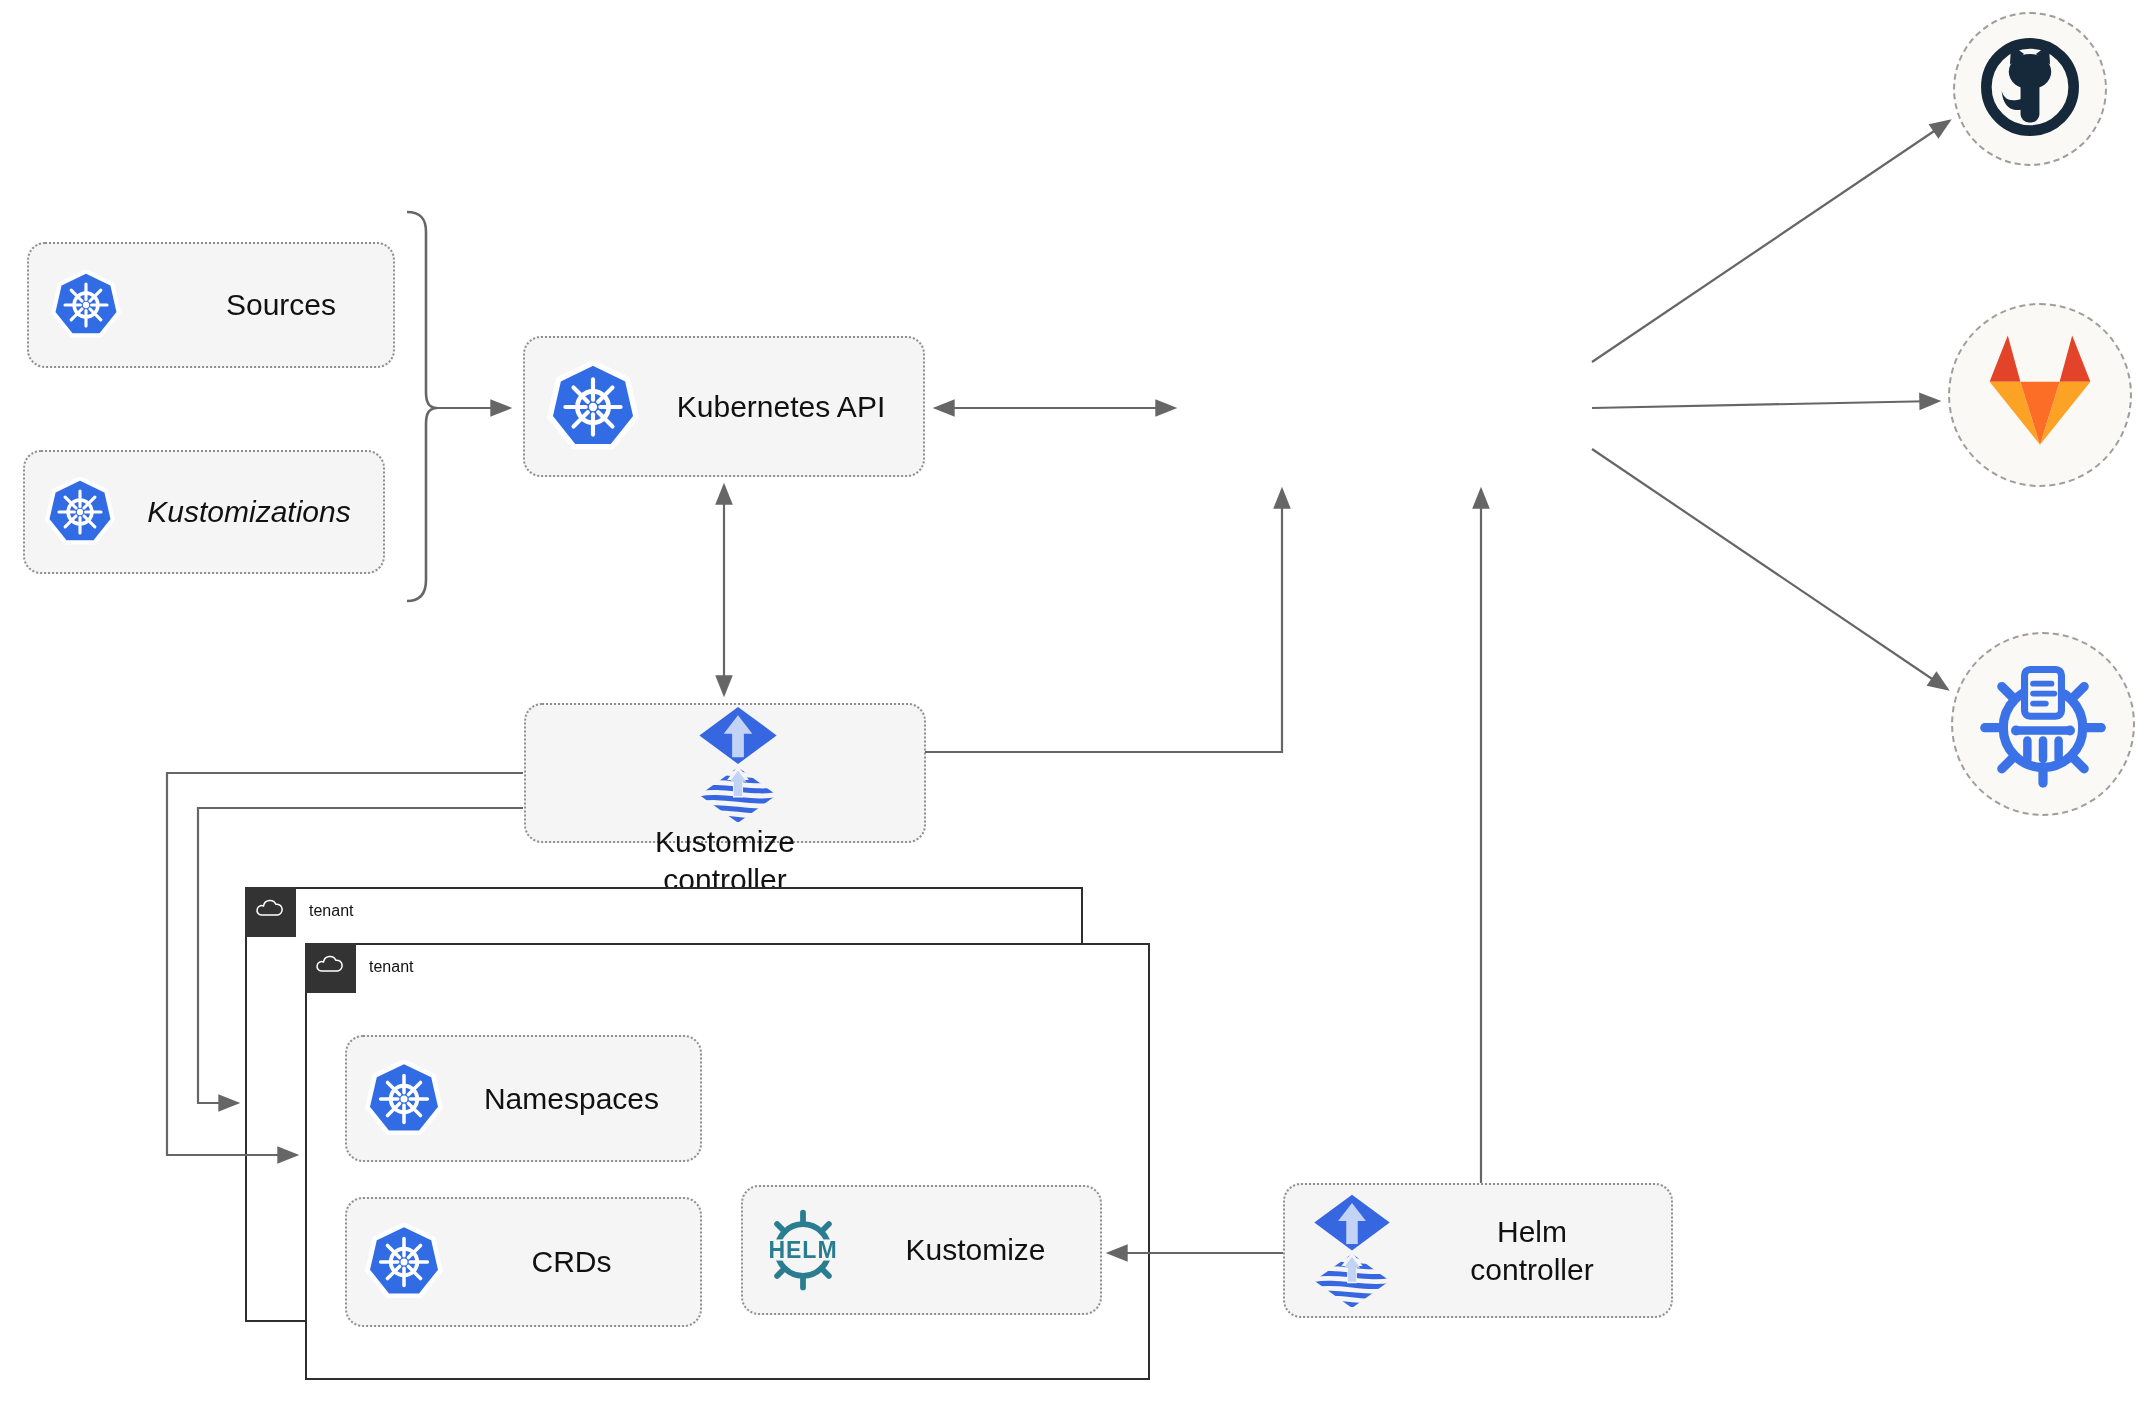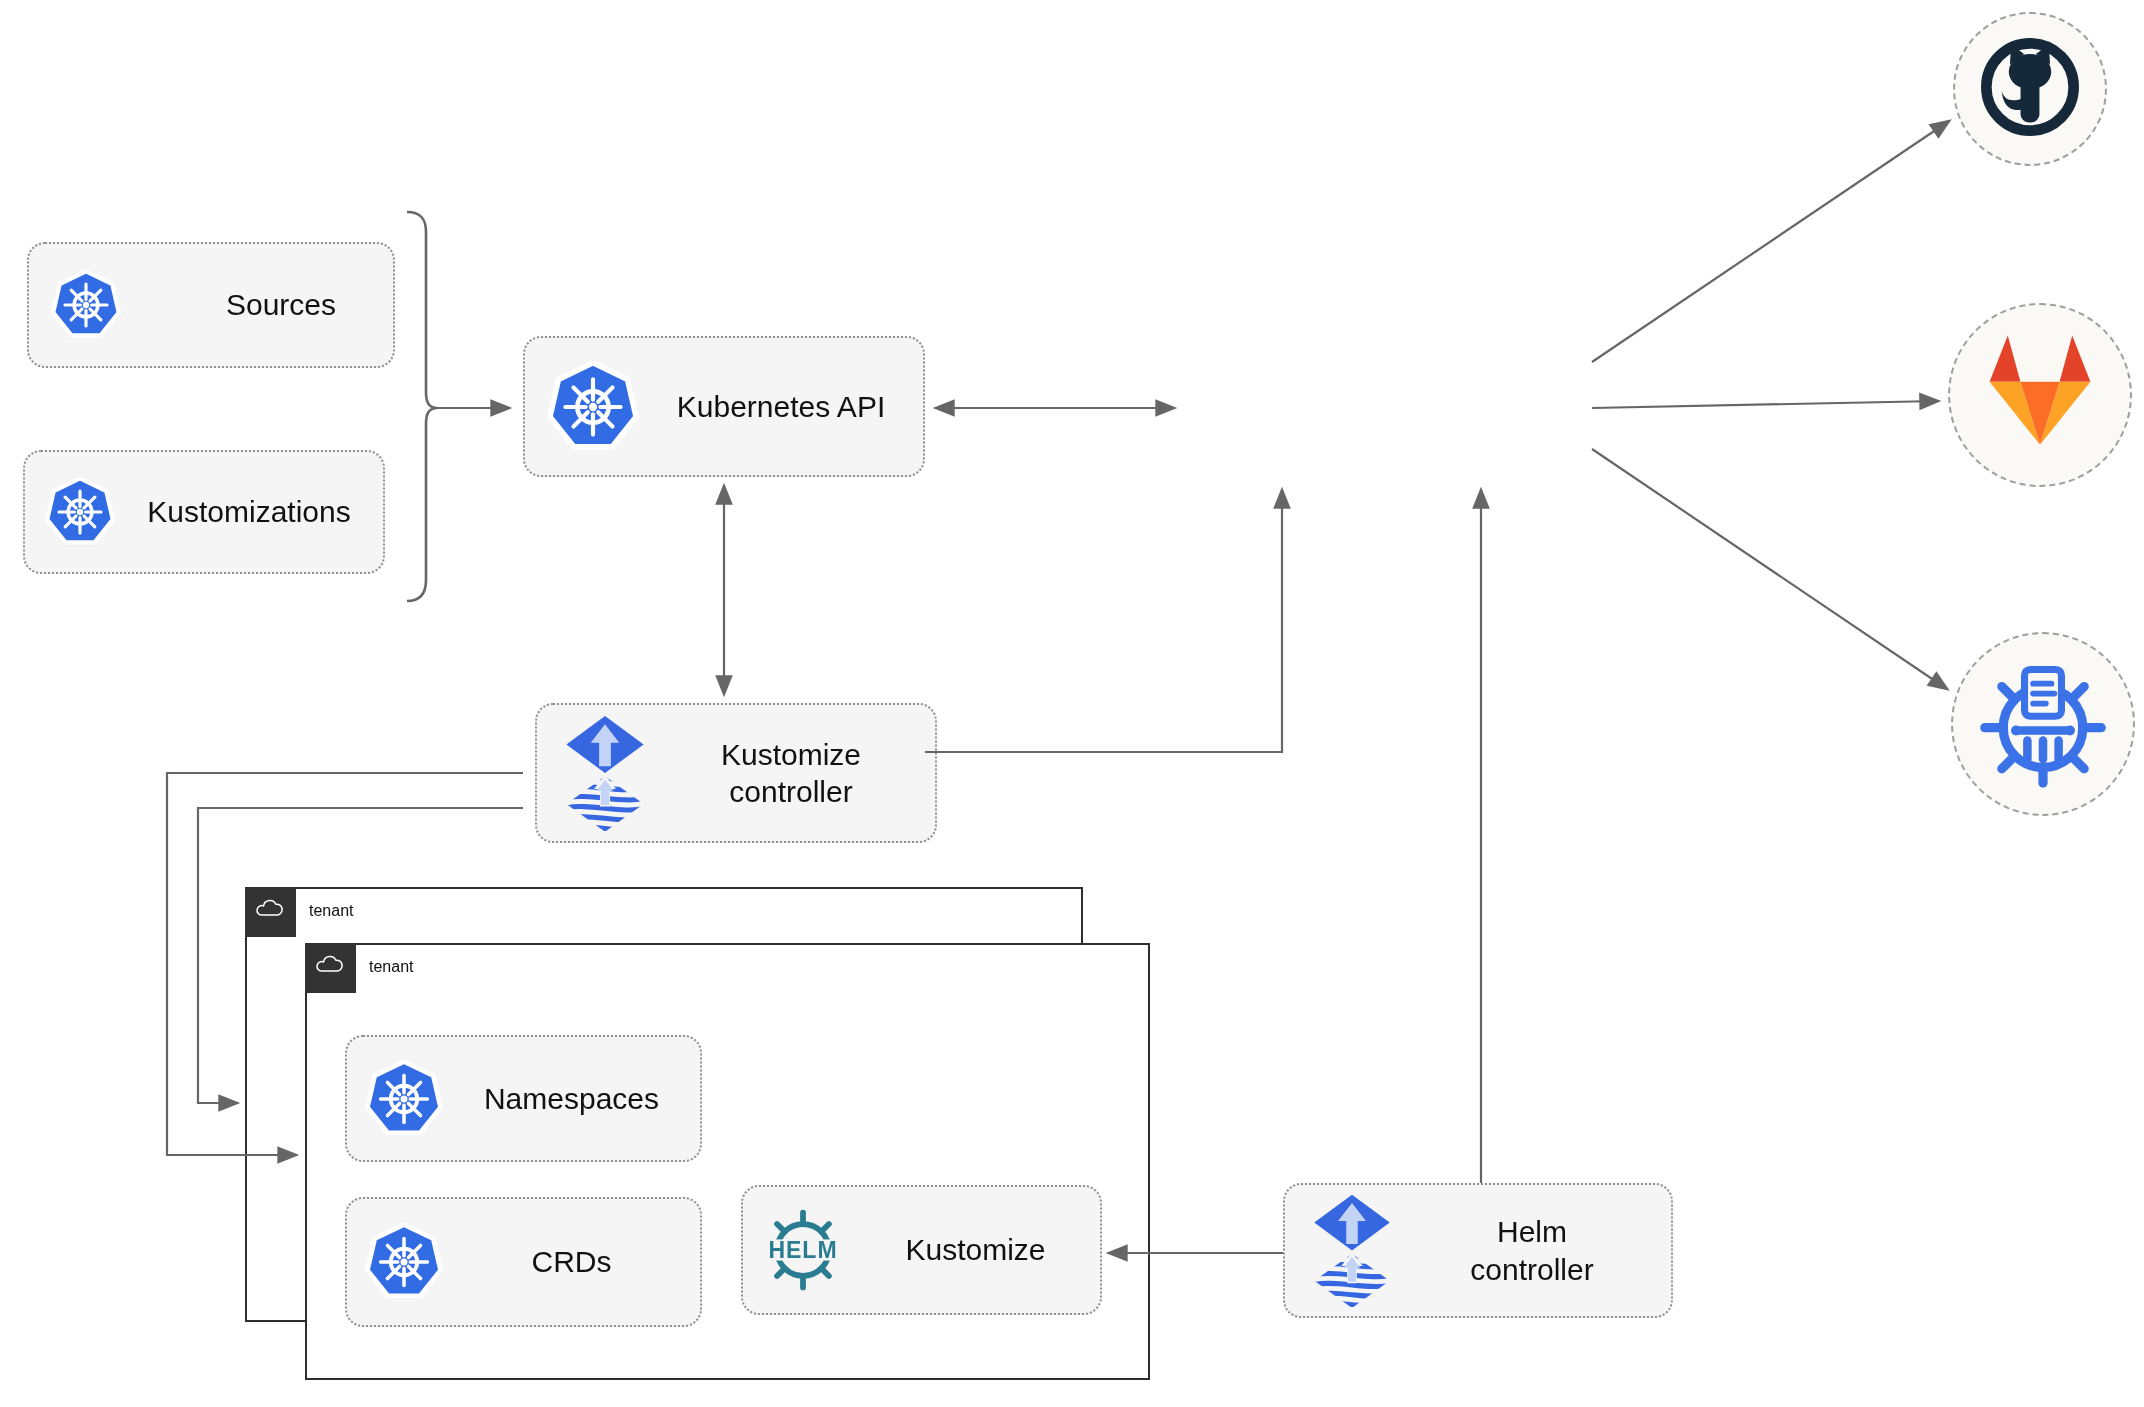--- a/index.html
+++ b/index.html
@@ -116,40 +116,40 @@
 
   <div class="resbox" style="left:27px;top:242px;width:368px;height:126px;gap:48px;">
     <span class="icon-wrap" style="width:70px;height:70px;margin-left:22px;">
       <svg width="70" height="70">
           <use href="#sym-k8s"></use>
         </svg>
       </span>
     <span class="nlabel">Sources</span>
   </div>
 
-  <div class="resbox" style="left:23px;top:450px;width:362px;height:124px;">
+  <div class="resbox" style="left:23px;top:450px;width:362px;height:124px;font-style:italic;">
     <span class="icon-wrap" style="width:70px;height:70px;margin-left:20px;">
       <svg width="70" height="70">
           <use href="#sym-k8s"></use>
         </svg>
       </span>
     <span class="nlabel">Kustomizations</span>
   </div>
 
   <div class="resbox" style="left:523px;top:336px;width:402px;height:141px;">
     <span class="icon-wrap" style="width:92px;height:92px;margin-left:22px;">
       <svg width="92" height="92">
           <use href="#sym-k8s"></use>
         </svg>
       </span>
     <span class="nlabel">Kubernetes API</span>
   </div>
 
 
-  <div class="resbox" style="left:535px;top:703px;width:402px;height:140px;">
+  <div class="resbox" style="left:524px;top:703px;width:402px;height:140px;flex-direction:column;">
     <span class="icon-wrap" style="width:84px;height:118px;margin-left:26px;">
       <svg width="84" height="118" viewBox="0 0 100 140">
           <use href="#sym-flux"></use>
         </svg>
       </span>
     <span class="nlabel stack" style="flex:1;">Kustomize controller</span>
   </div>
 
   <div class="resbox" style="left:1283px;top:1183px;width:390px;height:135px;">
     <span class="icon-wrap" style="width:82px;height:115px;margin-left:26px;">

